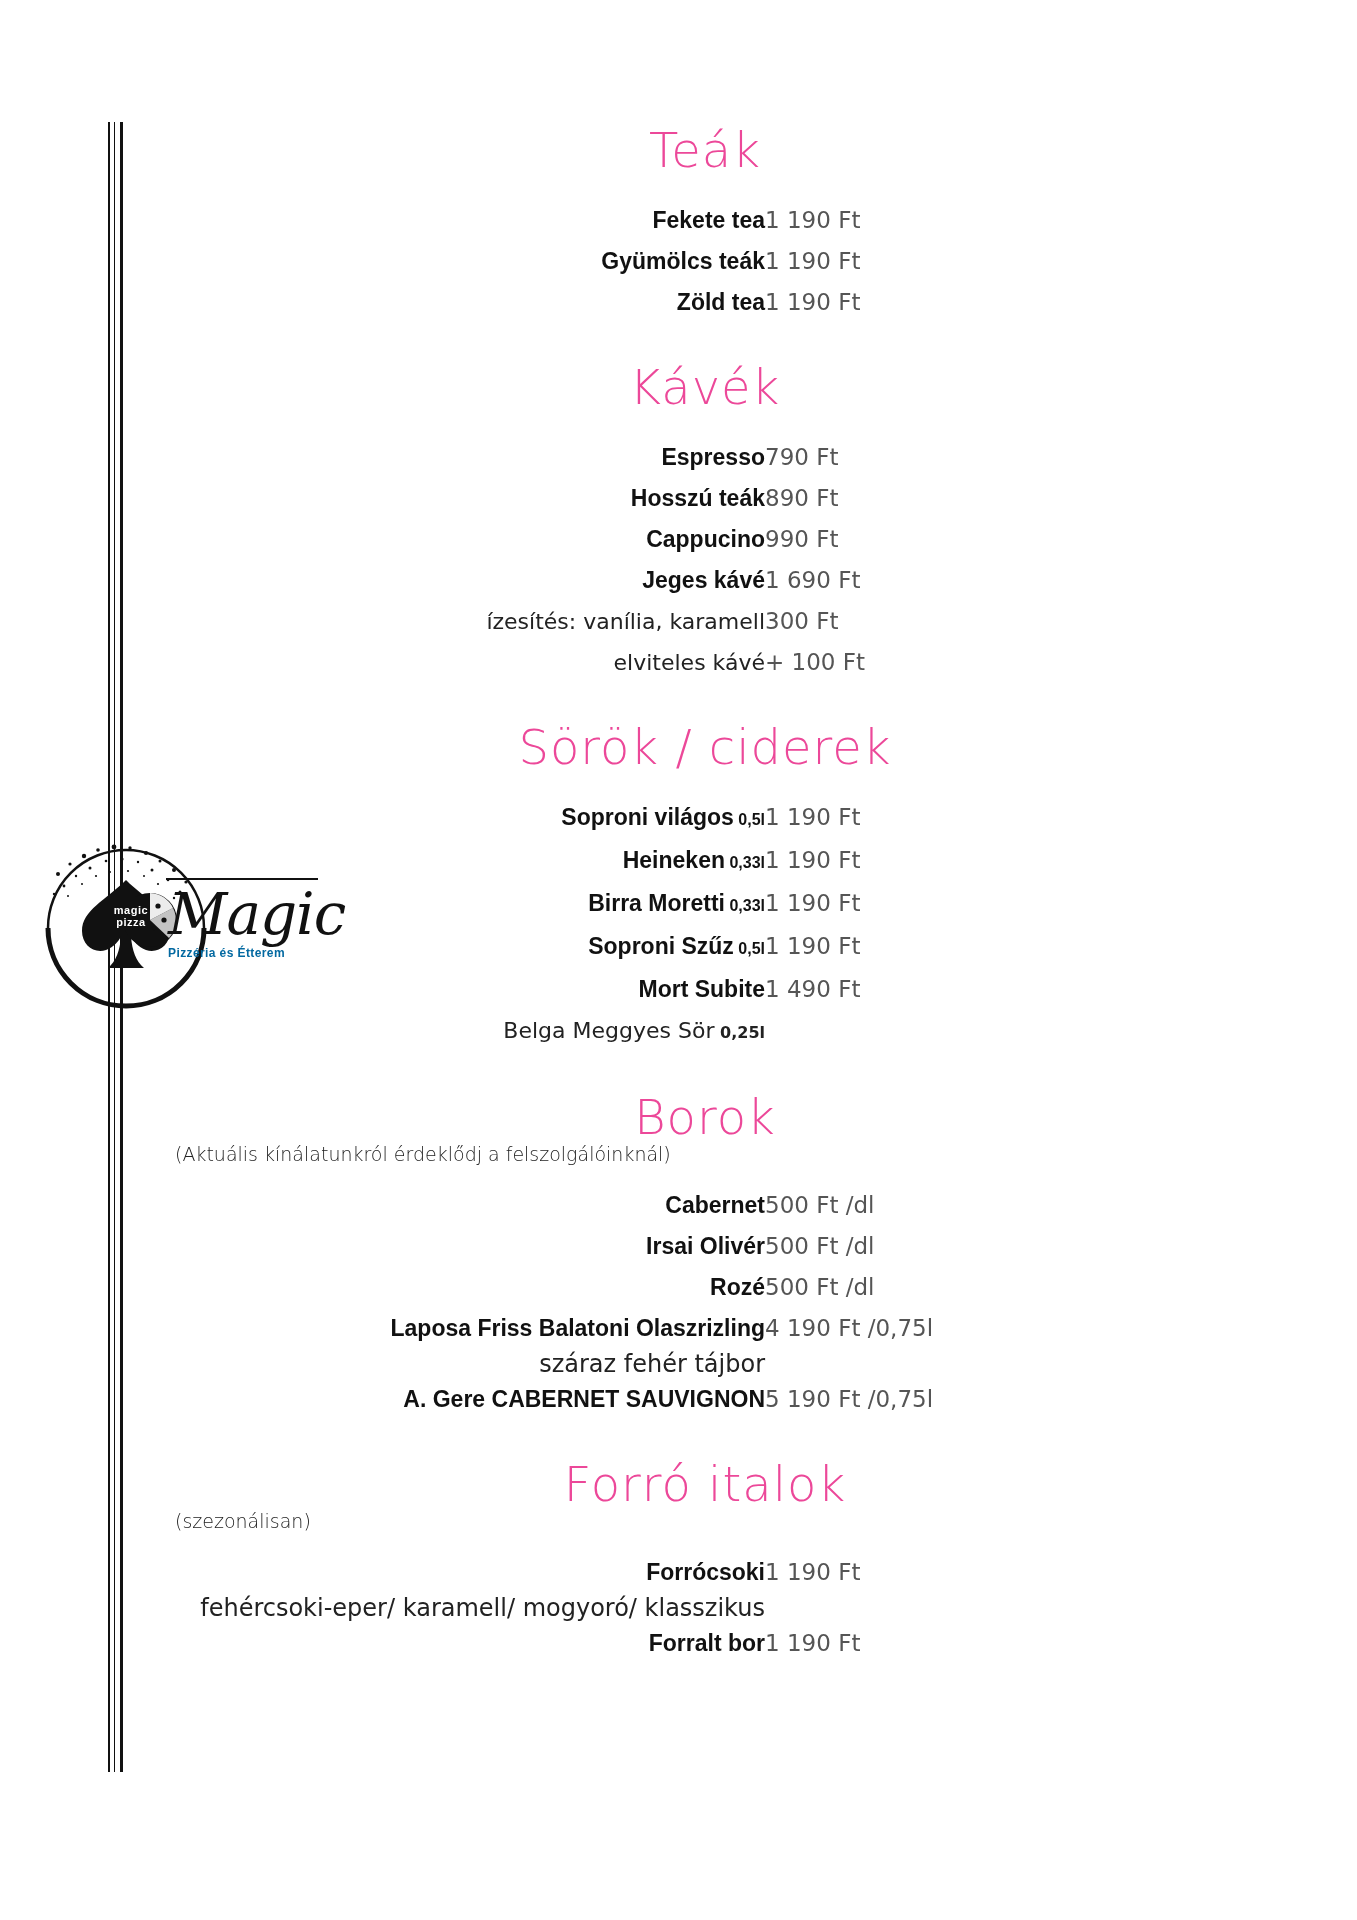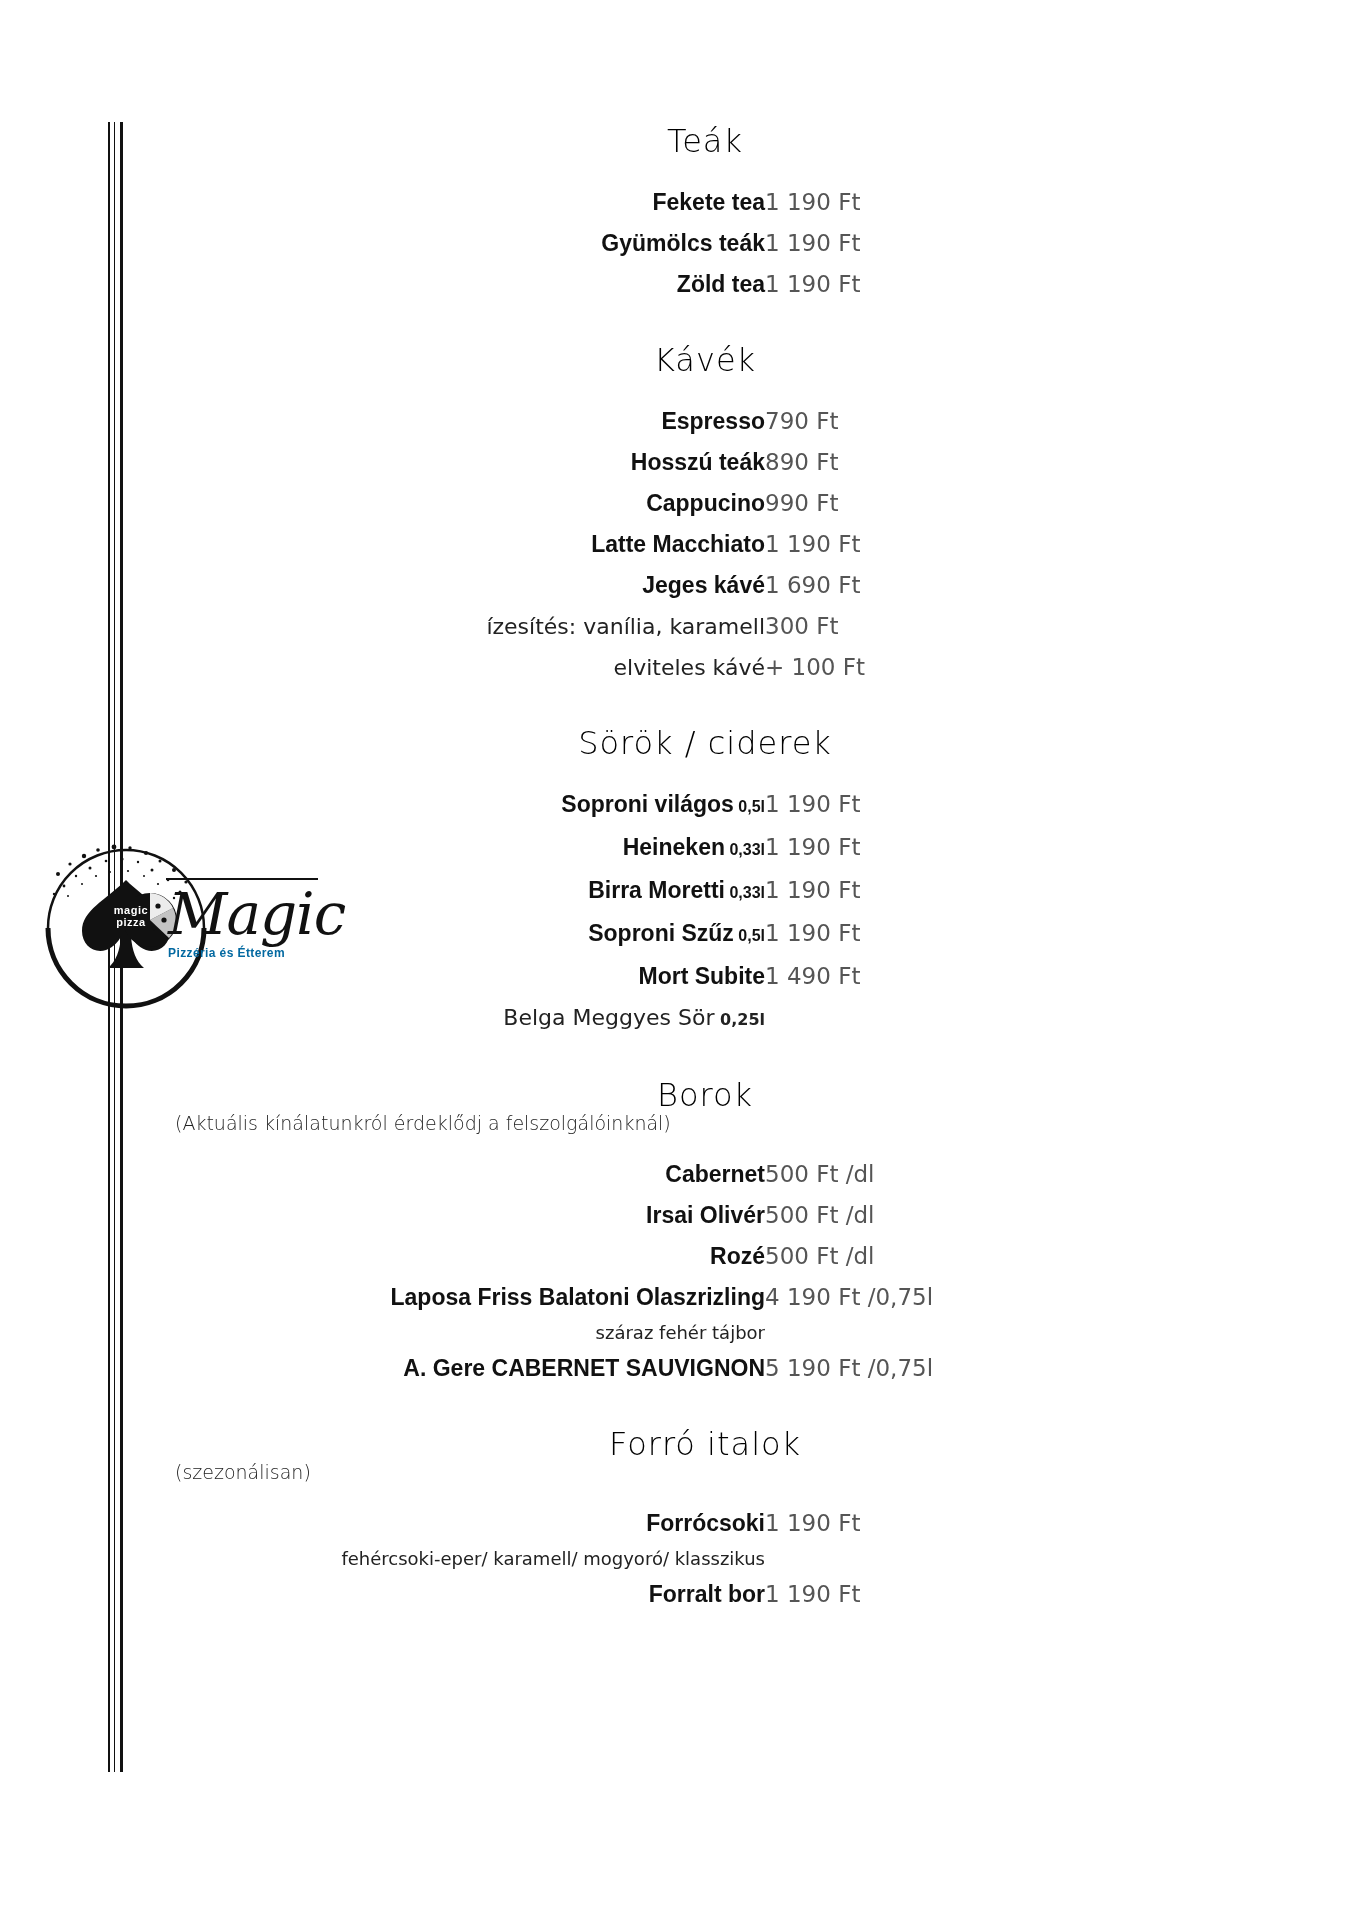--- a/index.html
+++ b/index.html
@@ -93,23 +93,23 @@
     top: 96px;
     width: 1060px;
   }
 
   .section { margin-bottom: 10px; }
 
   .section-title {
     text-align: center;
     font-family: "DejaVu Sans", sans-serif;
     font-weight: 300;
-    font-size: 32px;
+    font-size: 48px;
     letter-spacing: 1px;
-    color: #000000;
+    color: #ec4899;
     margin: 0;
     padding-top: 26px;
     padding-bottom: 8px;
     
     transform: translateX(-15px);
   }
   .section-note {
     text-align: left;
     font-size: 19px;
     color: #222;
@@ -154,21 +154,21 @@
     white-space: nowrap;
   }
   tr.light td.name {
     font-weight: 400;
     font-size: 22px;
     color: #222;
     font-family: "DejaVu Sans", sans-serif;
   }
   tr.sub td.name {
     font-weight: 400;
-    font-size: 18px;
+    font-size: 24px;
     color: #222;
     line-height: 30px;
     font-family: "DejaVu Sans", sans-serif;
   }
   tr.spacer td { height: 14px; line-height: 14px; }
 </style>
 </head>
 <body>
 
 <div class="rules">
@@ -271,24 +271,20 @@
           </tr>
           <tr class="">
             <td class="name"><span>Hosszú teák</span></td>
             <td class="price">890 Ft</td>
           </tr>
           <tr class="">
             <td class="name"><span>Cappucino</span></td>
             <td class="price">990 Ft</td>
           </tr>
           <tr class="">
-            <td class="name"><span>Latte Macchiato</span></td>
-            <td class="price">1 190 Ft</td>
-          </tr>
-          <tr class="">
             <td class="name"><span>Jeges kávé</span></td>
             <td class="price">1 690 Ft</td>
           </tr>
           <tr class="light">
             <td class="name"><span>ízesítés: vanília, karamell</span></td>
             <td class="price">300 Ft</td>
           </tr>
           <tr class="light">
             <td class="name"><span>elviteles kávé</span></td>
             <td class="price">+ 100 Ft</td>

